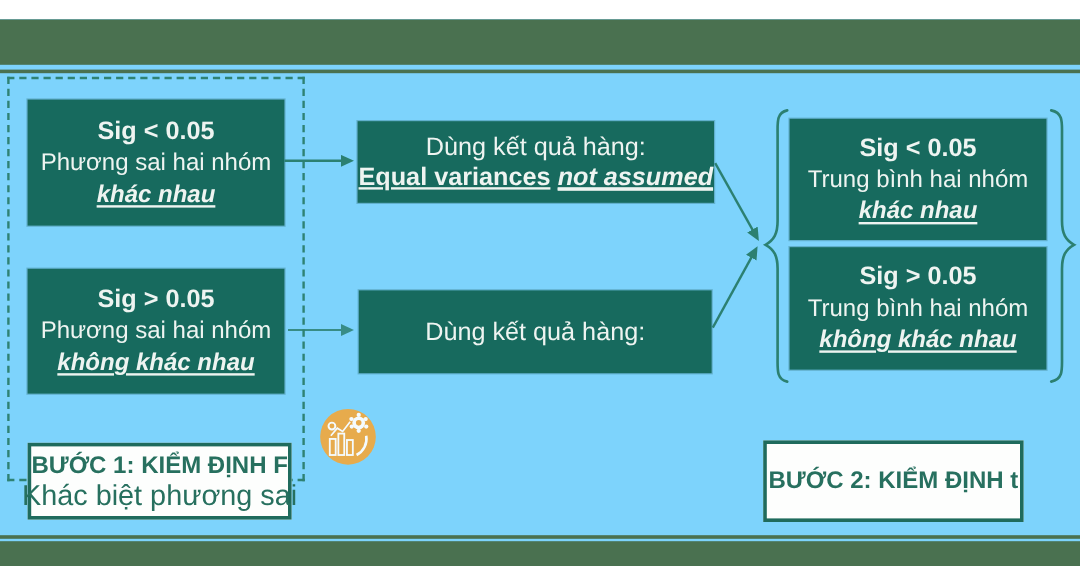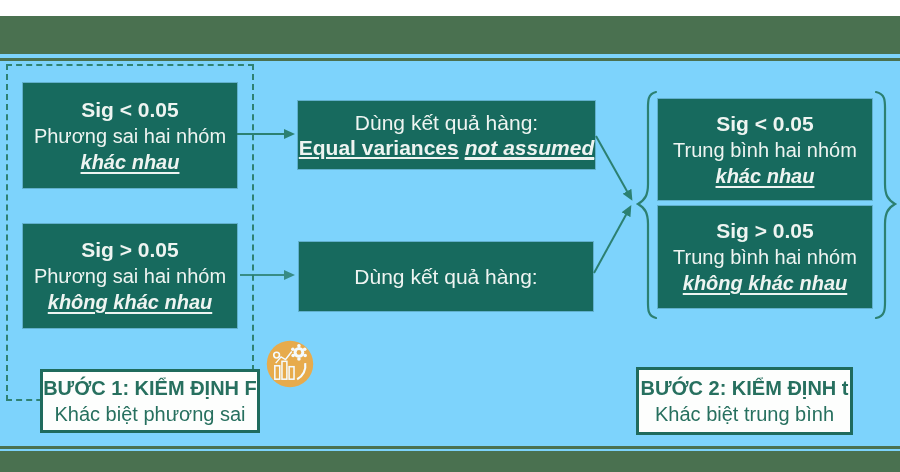--- a/index.html
+++ b/index.html
@@ -38,22 +38,22 @@
   .n-mb{left:299px;top:226px;width:294px;height:69px;}
   .n-s2a{left:658px;top:83px;width:214px;height:101px;}
   .n-s2b{left:658px;top:190px;width:214px;height:102px;}
 
   .label-box{
     position:absolute;background:#fdfefd;border:3px solid #1f6b5d;color:#27705f;
     display:flex;flex-direction:column;justify-content:center;align-items:center;
     text-align:center;
   }
   .label-box .t{font-weight:bold;font-size:20px;line-height:26px;white-space:nowrap;}
-  .label-box .s{font-size:20px;line-height:26px;white-space:nowrap;}
-  .lb1{left:40px;top:353px;width:214px;height:58px;}
+  .label-box .s{font-size:24px;line-height:26px;white-space:nowrap;}
+  .lb1{left:23px;top:353px;width:214px;height:58px;}
   .lb2{left:636px;top:351px;width:211px;height:62px;}
 
   .overlay{position:absolute;left:0;top:0;width:900px;height:472px;pointer-events:none;}
   .wm{position:absolute;left:265px;top:323px;width:50px;height:50px;opacity:.92;}
 </style>
 </head>
 <body>
 
 <div class="stage">
 
@@ -95,21 +95,20 @@
   </div>
 
   <div class="node n-s2b">
     <div class="ln b">Sig &gt; 0.05</div>
     <div class="ln">Trung bình hai nhóm</div>
     <div class="ln iu">không khác nhau</div>
   </div>
 
   <div class="label-box lb2">
     <div class="t">BƯỚC 2: KIỂM ĐỊNH t</div>
-    <div class="s">Khác biệt trung bình</div>
   </div>
 
   <svg class="overlay" viewBox="0 0 900 472" xmlns="http://www.w3.org/2000/svg">
     <defs>
       <marker id="ah" markerUnits="userSpaceOnUse" markerWidth="12" markerHeight="10" refX="2" refY="5" orient="auto">
         <path d="M0,0 L11,5 L0,10 z" fill="#2c8071"></path>
       </marker>
     </defs>
     <line x1="237" y1="118" x2="286" y2="118" stroke="#2c8071" stroke-width="2" marker-end="url(#ah)"></line>
     <line x1="240" y1="259" x2="286" y2="259" stroke="#2c8071" stroke-width="1.8" opacity="0.85" marker-end="url(#ah)"></line>

